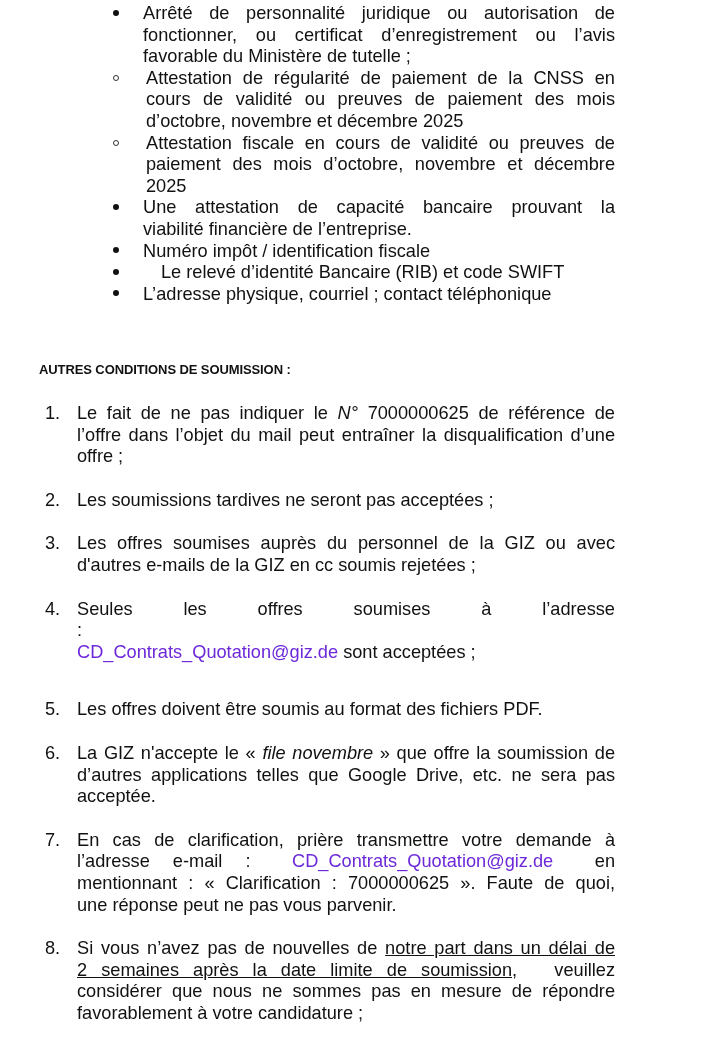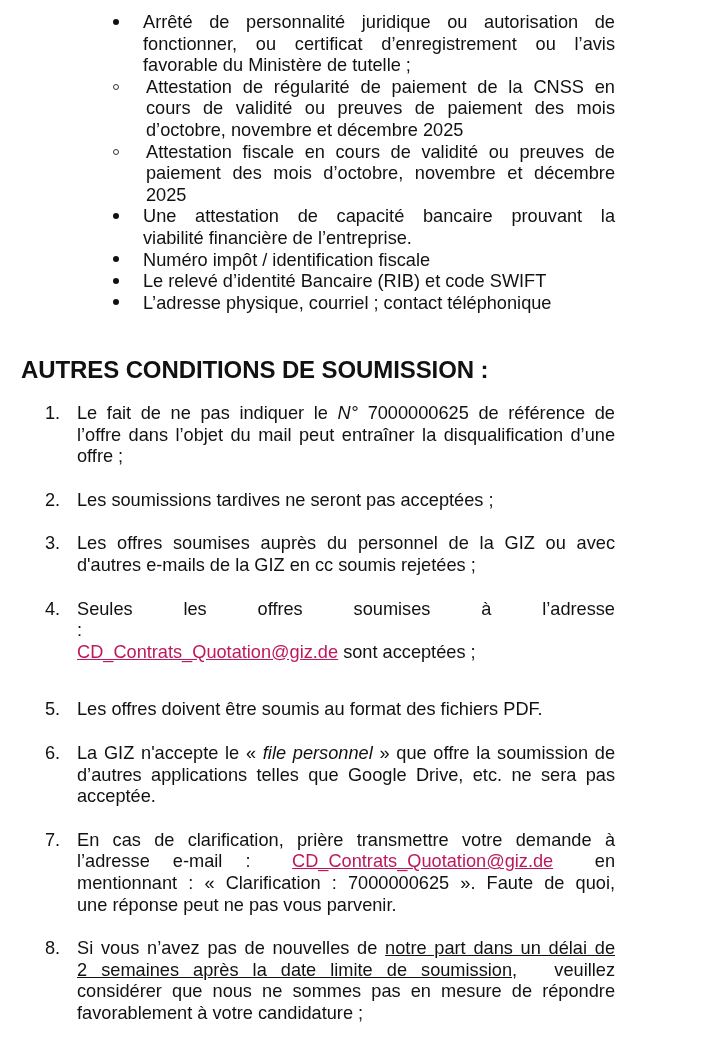--- a/index.html
+++ b/index.html
@@ -4,36 +4,36 @@
 <style>
   html, body { margin: 0; padding: 0; background: #ffffff; }
   body {
     width: 711px; height: 1037px; overflow: hidden; position: relative;
     font-family: "Liberation Sans", sans-serif; color: #111111;
     font-size: 18.2px; line-height: 21.6px;
   }
   .page { position: absolute; left: 0; top: 0; width: 711px; height: 1037px; }
 
   
-  .blist { position: absolute; left: 0; top: 12px; width: 711px; margin: 0; padding: 0; list-style: none; }
+  .blist { position: absolute; left: 0; top: 3px; width: 711px; margin: 0; padding: 0; list-style: none; }
   .bitem { position: relative; padding-left: 143px; width: 472px; text-align: justify; text-align-last: left; }
   .bitem .marker { position: absolute; left: 113px; top: 0; width: 14px; text-align: center; font-size: 18px; }
   .bitem .marker.disc::before { content: ""; display: inline-block; width: 6px; height: 6px; border-radius: 50%; background: #111; vertical-align: middle; margin-top: -3px; }
   .bitem .marker.circle::before { content: ""; display: inline-block; width: 6px; height: 6px; border-radius: 50%; border: 1px solid #333; box-sizing: border-box; vertical-align: middle; margin-top: -2px; }
   .bitem.circ { padding-left: 146px; width: 469px; }
 
-  .section-title { position: absolute; left: 21px; top: 359px; font-weight: bold; font-size: 24px; letter-spacing: -0.1px; }
+  .section-title { position: absolute; left: 39px; top: 359px; font-weight: bold; font-size: 13px; letter-spacing: -0.1px; }
 
   
   .nlist { position: absolute; left: 0; top: 403px; width: 711px; margin: 0; padding: 0; list-style: none; }
   .nitem { position: relative; padding-left: 77px; width: 538px; text-align: justify; text-align-last: left; }
   .nitem .num { position: absolute; left: 45px; top: 0; }
   .nitem .line { display: block; text-align: justify; text-align-last: justify; }
   .nitem .line.last { text-align-last: left; }
-  .link { color: #be185d; text-decoration: underline; }
+  .link { color: #6d28d9; }
   .under { text-decoration: underline; }
   .it { font-style: italic; }
 </style>
 </head>
 <body>
 
 <div class="page">
 
   <ul class="blist">
     <li class="bitem">
@@ -58,21 +58,21 @@
       <span class="marker disc"></span>
       <span style="display: block; text-align: justify; text-align-last: justify;">Une attestation de capacité bancaire prouvant la</span>
       <span style="display: block; text-align: justify; text-align-last: left;">viabilité financière de l’entreprise.</span>
     </li>
     <li class="bitem">
       <span class="marker disc"></span>
       <span style="display: block; text-align: justify; text-align-last: left;">Numéro impôt / identification fiscale</span>
     </li>
     <li class="bitem">
       <span class="marker disc"></span>
-      <span style="display: block; text-align: justify; text-align-last: left;">Le relevé d’identité Bancaire (RIB) et code SWIFT</span>
+      <span style="display: block; text-align: justify; text-align-last: left; margin-left: 18px;">Le relevé d’identité Bancaire (RIB) et code SWIFT</span>
     </li>
     <li class="bitem">
       <span class="marker disc"></span>
       <span style="display: block; text-align: justify; text-align-last: left;">L’adresse physique, courriel ; contact téléphonique</span>
     </li>
   </ul>
 
   <div class="section-title">AUTRES CONDITIONS DE SOUMISSION :</div>
 
   <ol class="nlist">
@@ -95,21 +95,21 @@
       <span class="num">4.</span>
       <span class="line" style="word-spacing:44px;">Seules les offres soumises à l’adresse :</span>
       <span class="line last"><a class="link">CD_Contrats_Quotation@giz.de</a><span> sont acceptées ;</span></span>
     </li>
     <li class="nitem" style="margin-bottom:22px;">
       <span class="num">5.</span>
       <span class="line last">Les offres doivent être soumis au format des fichiers PDF.</span>
     </li>
     <li class="nitem" style="margin-bottom:22px;">
       <span class="num">6.</span>
-      <span class="line"><span>La GIZ n'accepte le « </span><span class="it">file personnel</span><span> » que offre la soumission de</span></span>
+      <span class="line"><span>La GIZ n'accepte le « </span><span class="it">file novembre</span><span> » que offre la soumission de</span></span>
       <span class="line">d’autres applications telles que Google Drive, etc. ne sera pas</span>
       <span class="line last">acceptée.</span>
     </li>
     <li class="nitem" style="margin-bottom:22px;">
       <span class="num">7.</span>
       <span class="line">En cas de clarification, prière transmettre votre demande à</span>
       <span class="line" style="display:flex; justify-content:space-between;">
           <span style="word-spacing:18px;">l’adresse e-mail :</span>
           <a class="link">CD_Contrats_Quotation@giz.de</a>
           <span>en</span>

